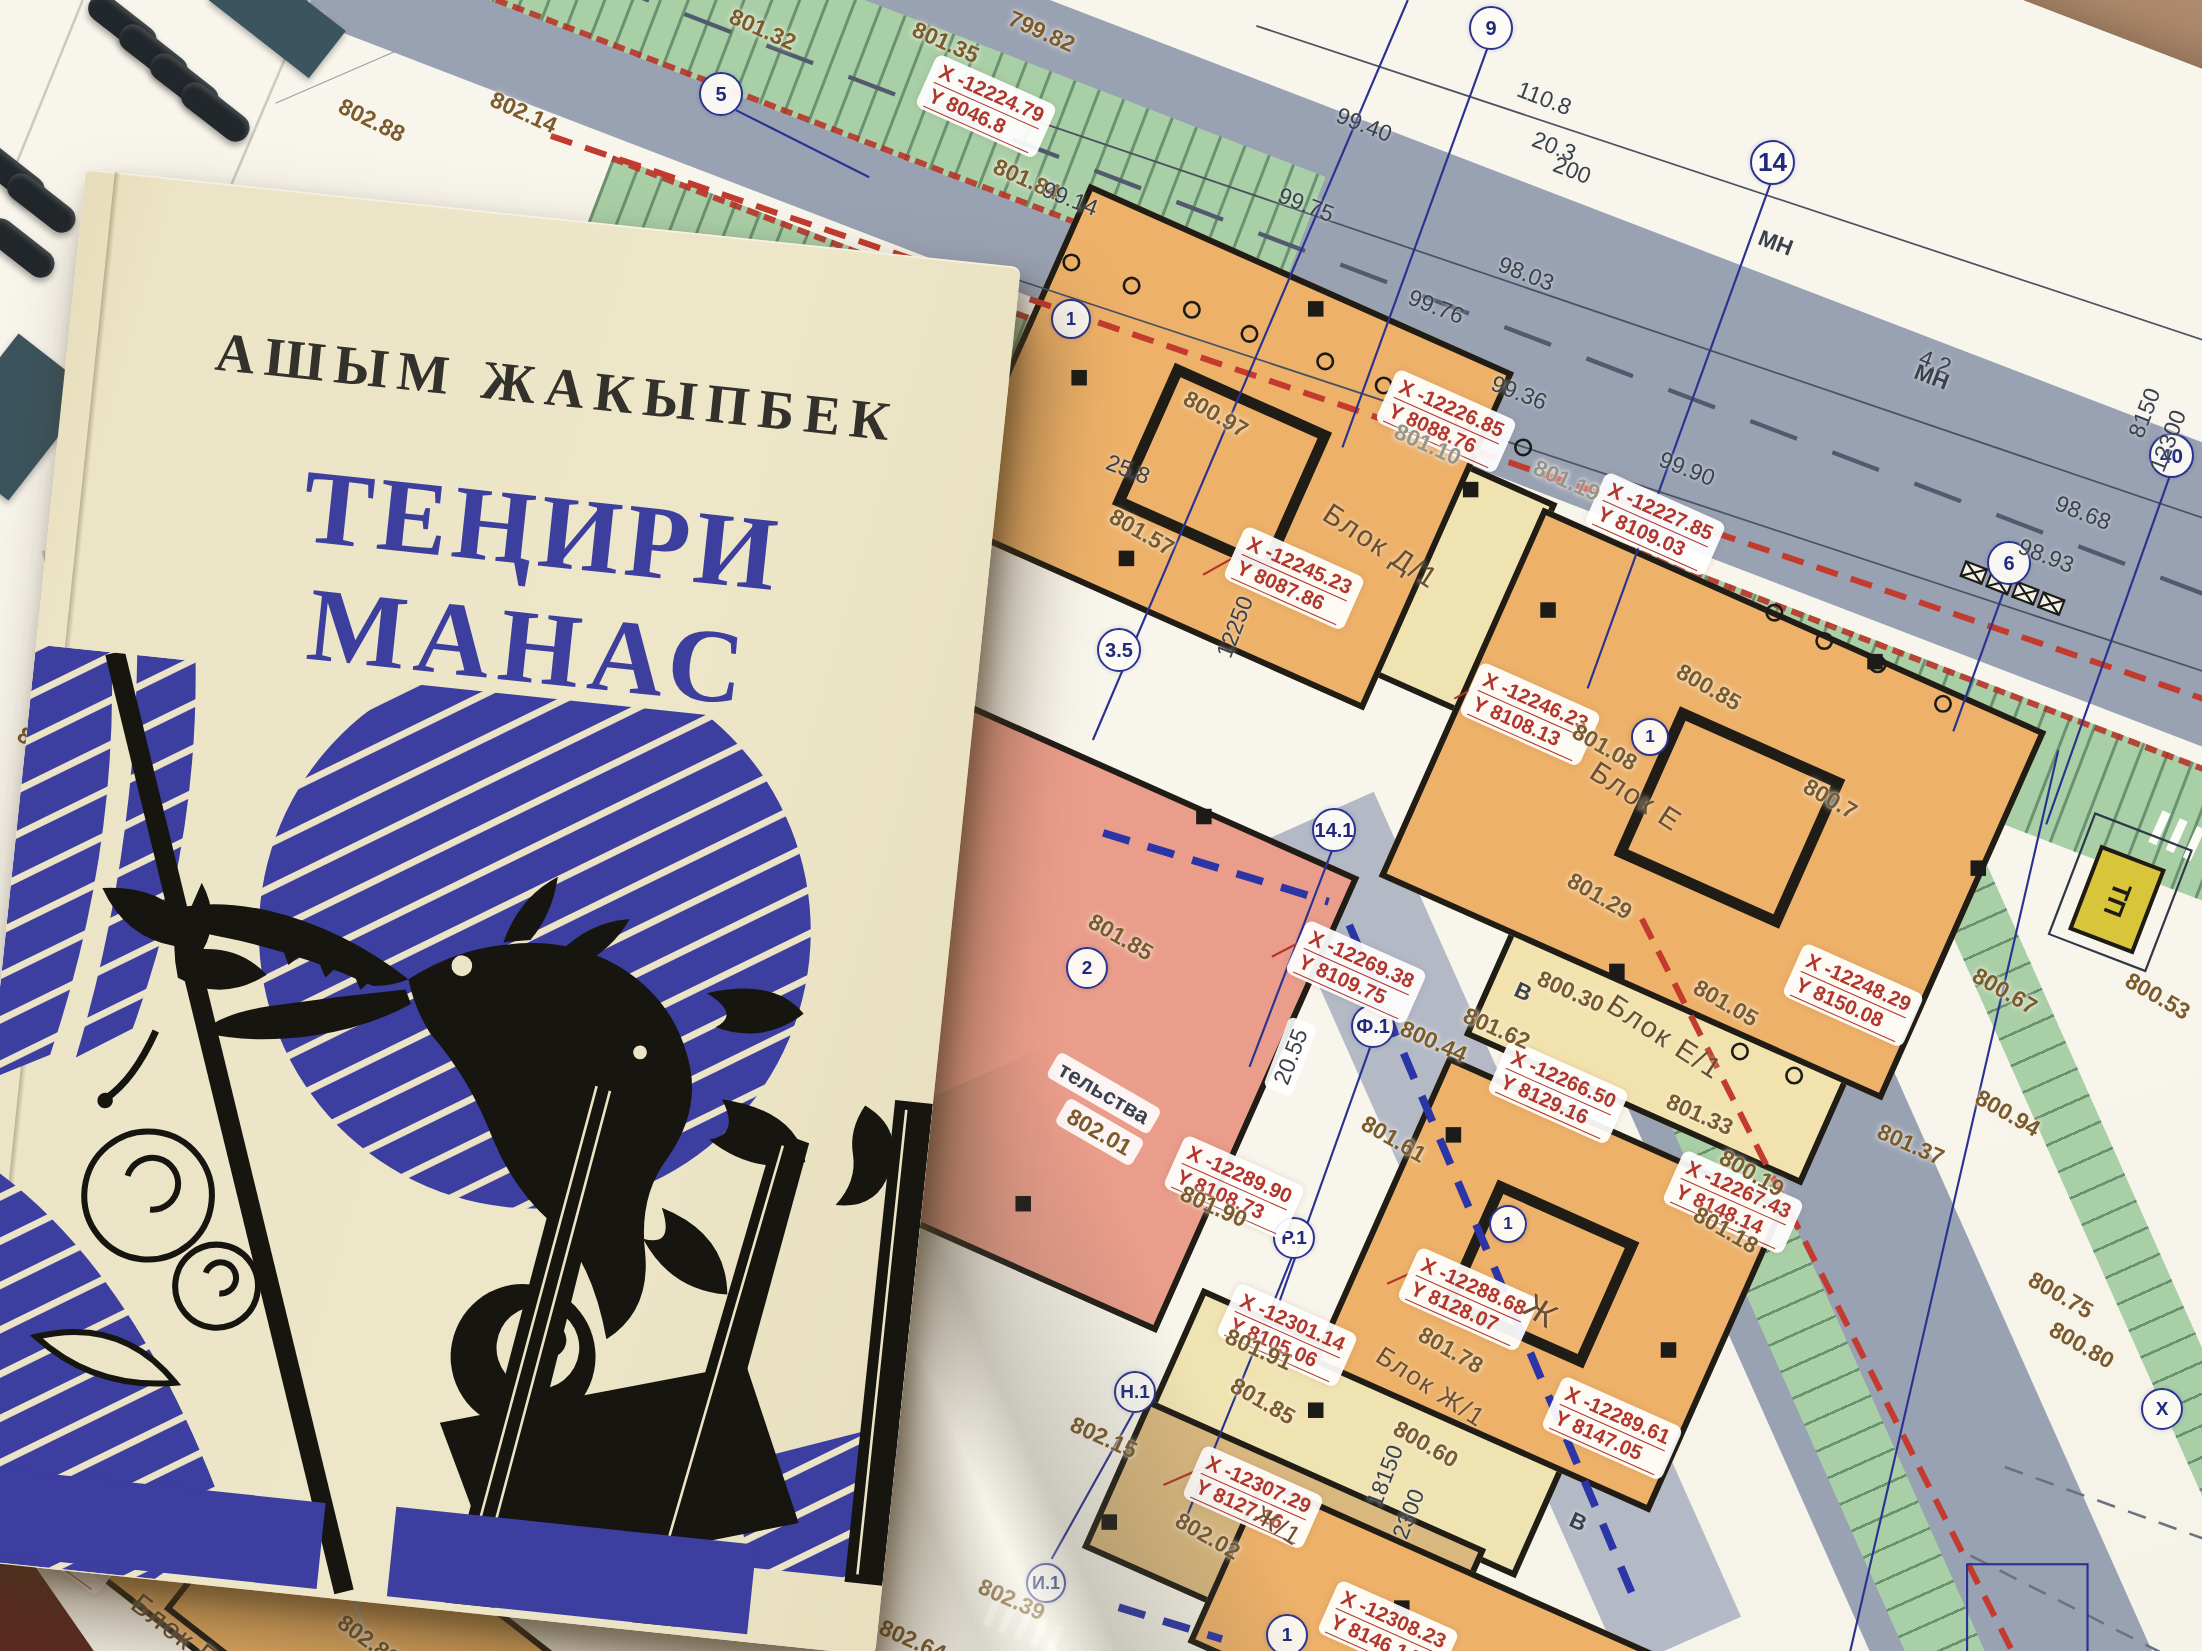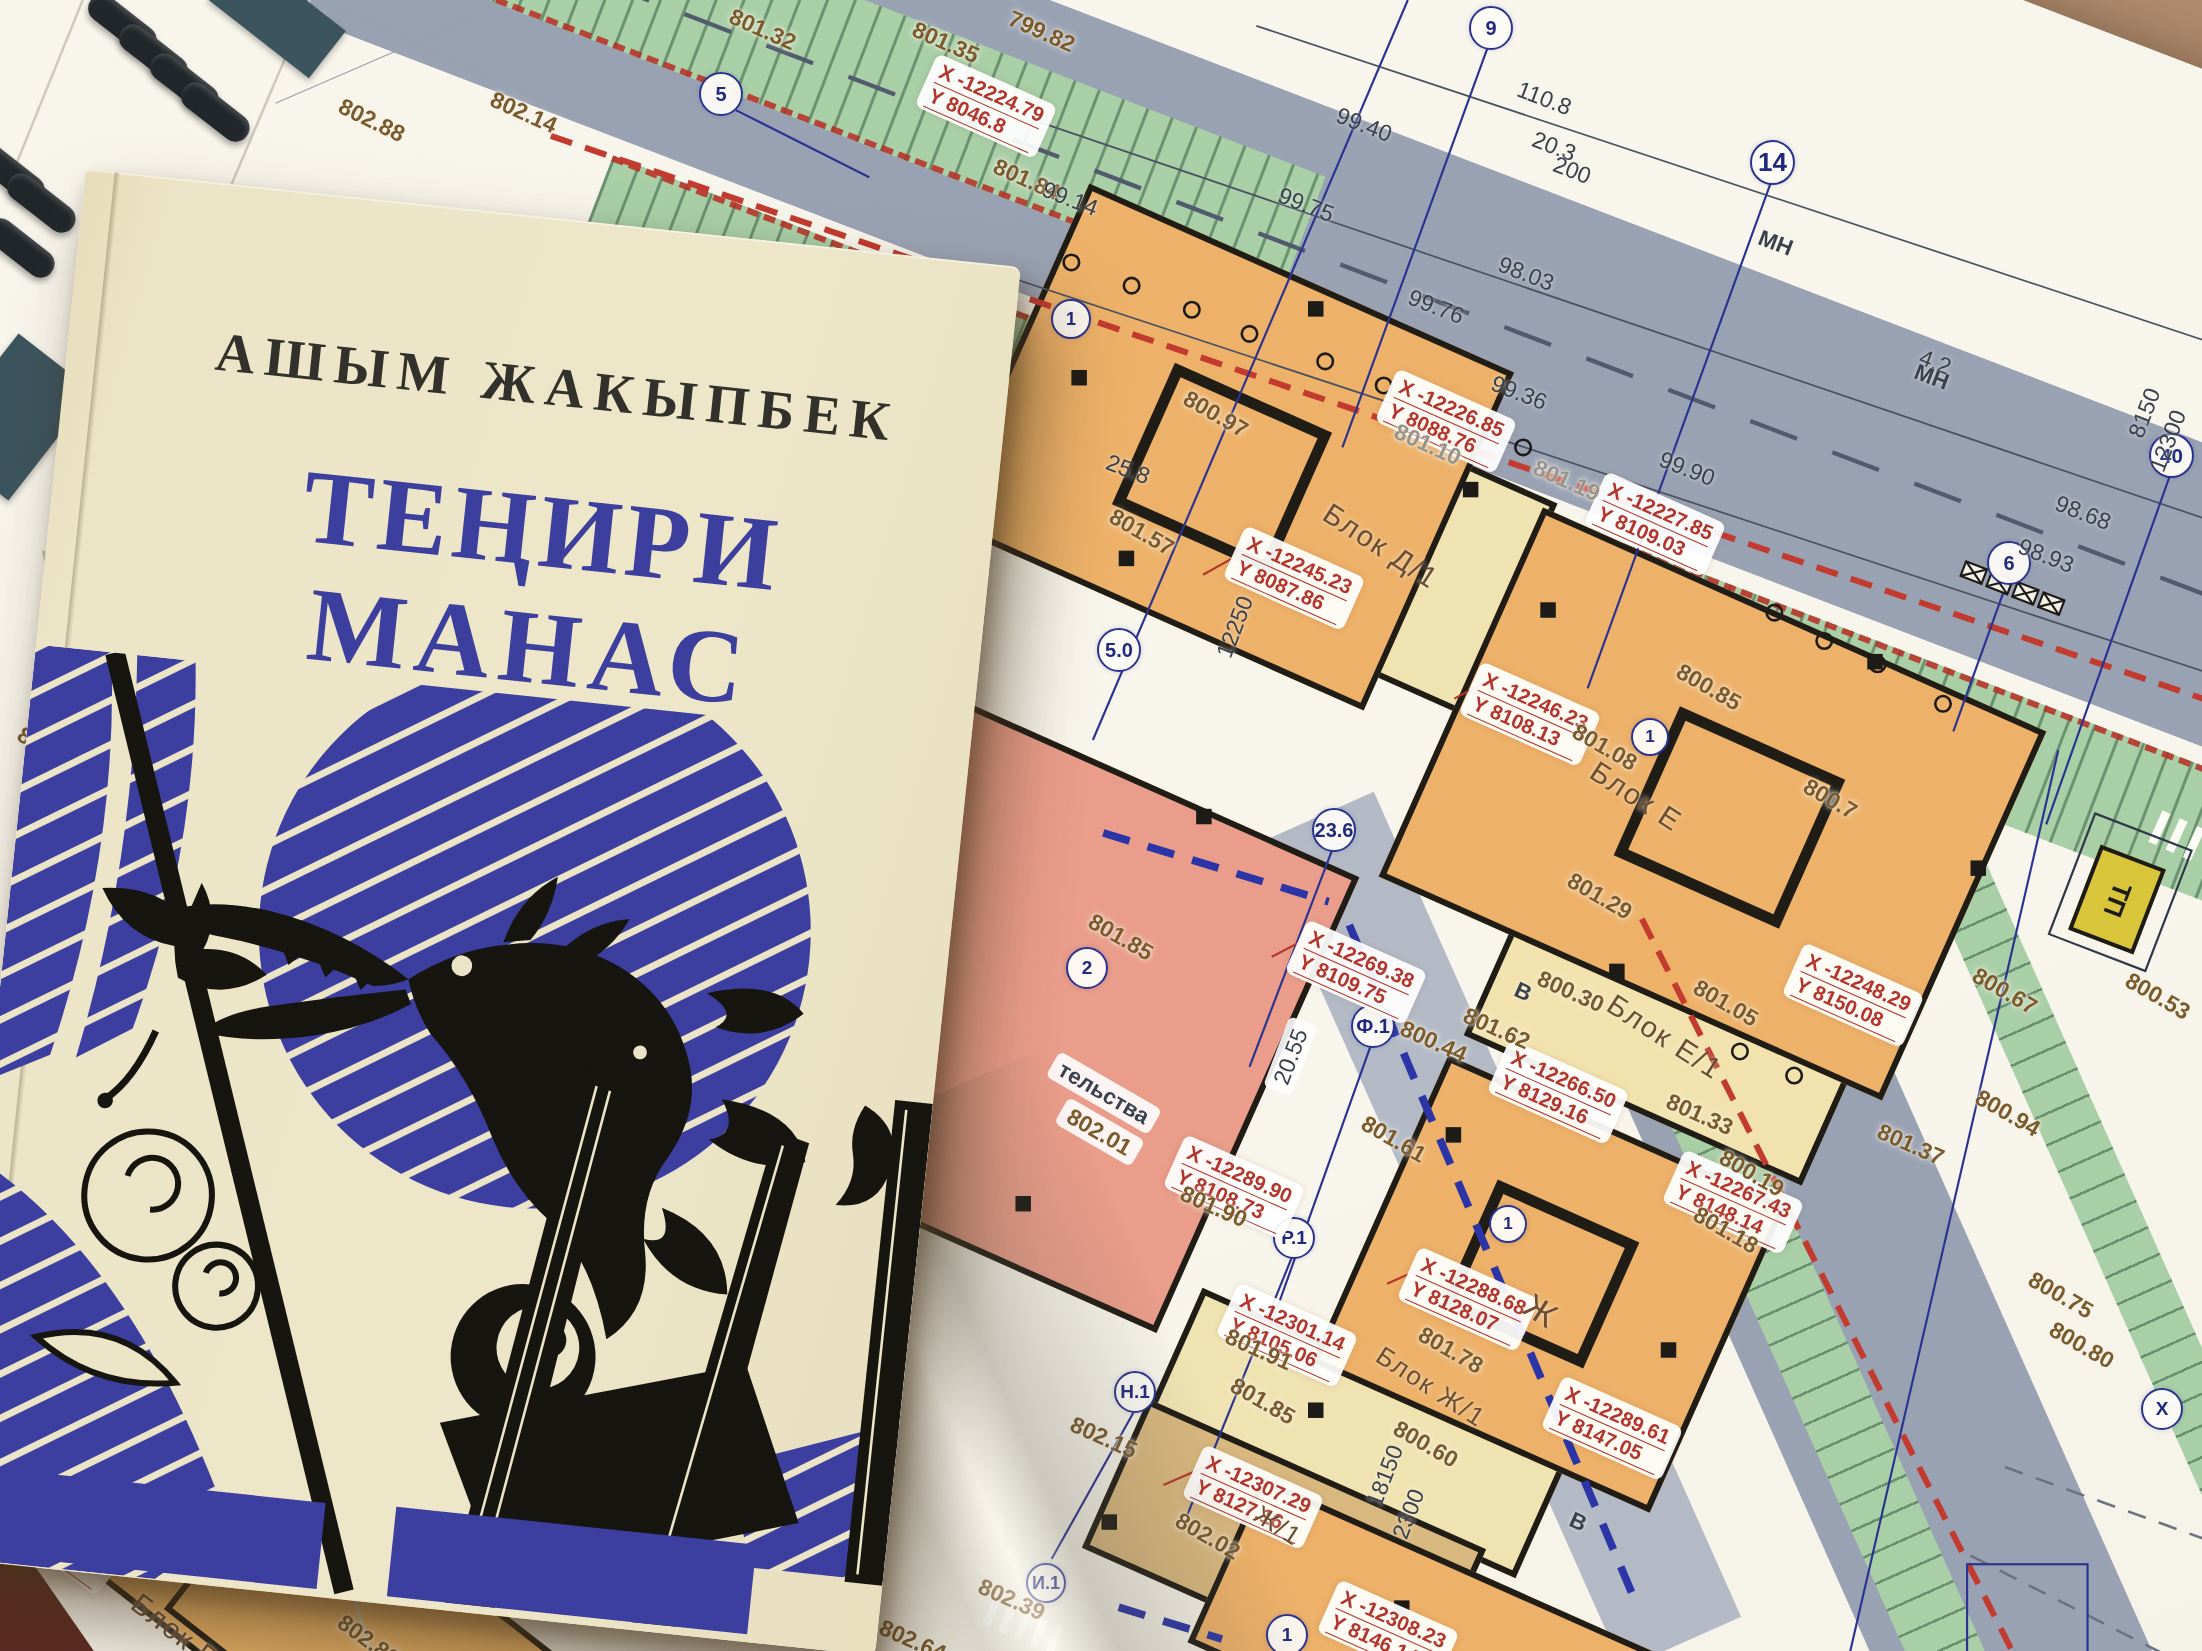--- a/index.html
+++ b/index.html
@@ -178,22 +178,22 @@
     <span style="transform:rotate(90deg);font-weight:700;font-size:26px;color:#1d1b17;">ТП</span>
   </div>
 
   <div class="abs" style="left:0;top:0;width:2203px;height:1652px;">
       <div class="axis" style="left: 699px; top: 72px; width: 40px; height: 40px; font-size: 20px;">5</div>
       <div class="axis" style="left: 1469px; top: 6px; width: 40px; height: 40px; font-size: 20px;">9</div>
       <div class="axis" style="left: 1750px; top: 140px; width: 41px; height: 41px; font-size: 26px;">14</div>
       <div class="axis" style="left: 2149px; top: 433px; width: 41px; height: 41px; font-size: 20.6px;">40</div>
       <div class="axis" style="left: 1987px; top: 541px; width: 40px; height: 40px; font-size: 20px;">6</div>
       <div class="axis" style="left: 1051px; top: 299px; width: 36px; height: 36px; font-size: 18px;">1</div>
-      <div class="axis" style="left: 1097px; top: 628px; width: 40px; height: 40px; font-size: 20px;">5.0</div>
-      <div class="axis" style="left: 1312px; top: 808px; width: 40px; height: 40px; font-size: 20px;">23.6</div>
+      <div class="axis" style="left: 1097px; top: 628px; width: 40px; height: 40px; font-size: 20px;">3.5</div>
+      <div class="axis" style="left: 1312px; top: 808px; width: 40px; height: 40px; font-size: 20px;">14.1</div>
       <div class="axis" style="left: 1066px; top: 947px; width: 38px; height: 38px; font-size: 19px;">2</div>
       <div class="axis" style="left: 1351px; top: 1004px; width: 40px; height: 40px; font-size: 20px;">Ф.1</div>
       <div class="axis" style="left: 1631px; top: 718px; width: 34px; height: 34px; font-size: 17px;">1</div>
       <div class="axis" style="left: 1273px; top: 1217px; width: 38px; height: 38px; font-size: 19px;">Р.1</div>
       <div class="axis" style="left: 1489px; top: 1205px; width: 34px; height: 34px; font-size: 17px;">1</div>
       <div class="axis" style="left: 1114px; top: 1371px; width: 38px; height: 38px; font-size: 19px;">Н.1</div>
       <div class="axis" style="left: 1026px; top: 1563px; width: 36px; height: 36px; font-size: 18px;">И.1</div>
       <div class="axis" style="left: 808px; top: 1587px; width: 40px; height: 40px; font-size: 20px;">13.1</div>
       <div class="axis" style="left: 1266px; top: 1614px; width: 38px; height: 38px; font-size: 19px;">1</div>
       <div class="axis" style="left: 2141px; top: 1388px; width: 38px; height: 38px; font-size: 19px;">X</div>

